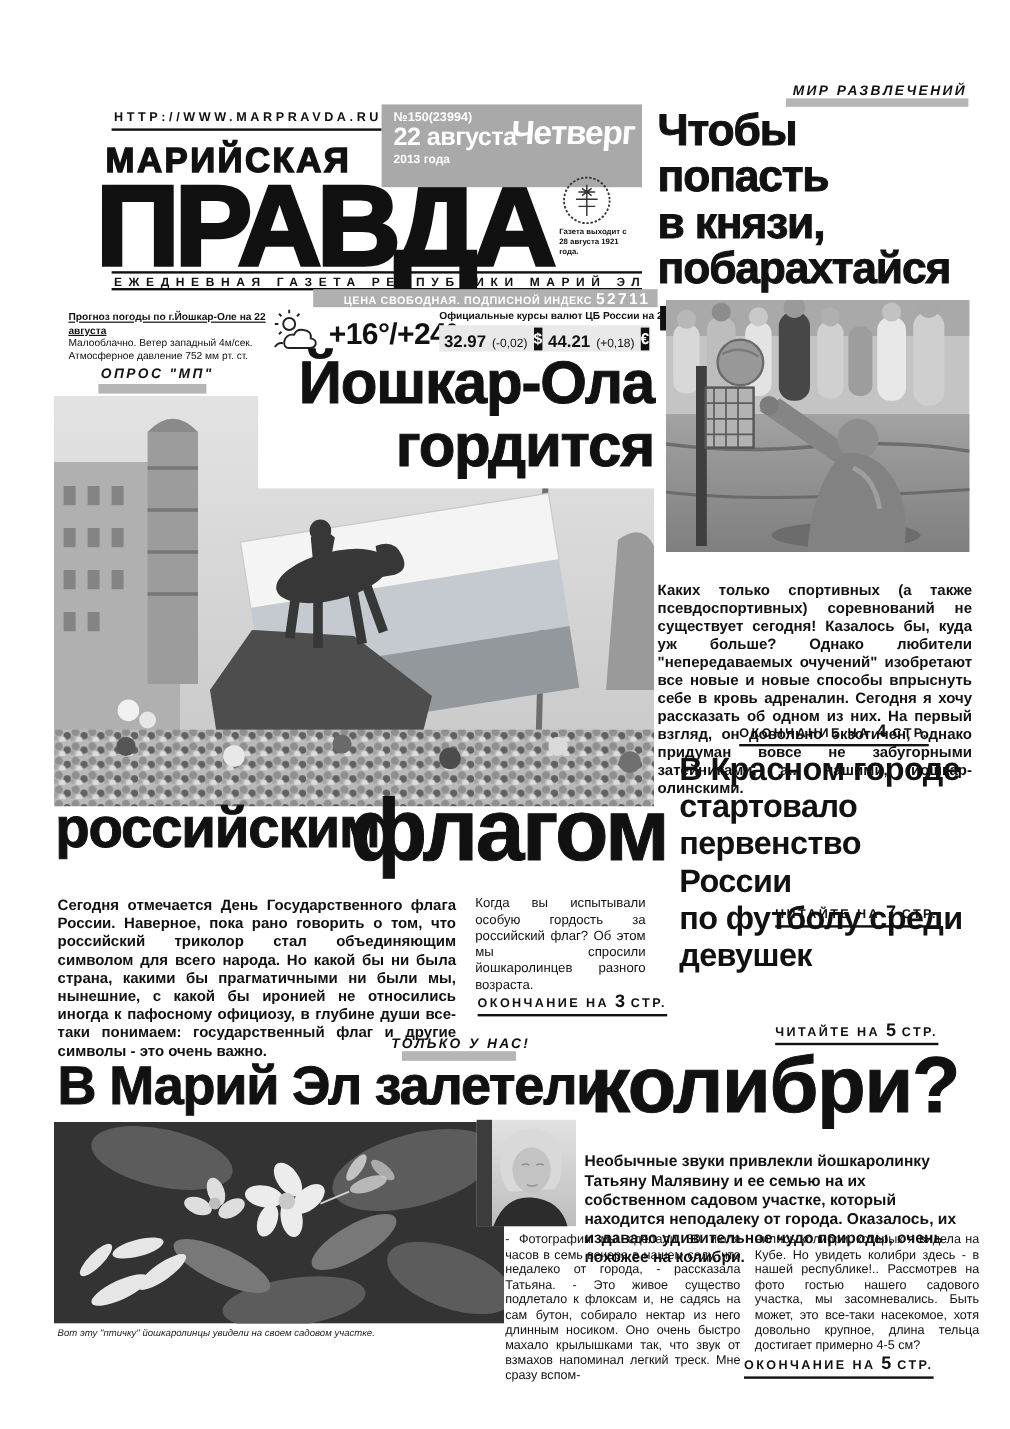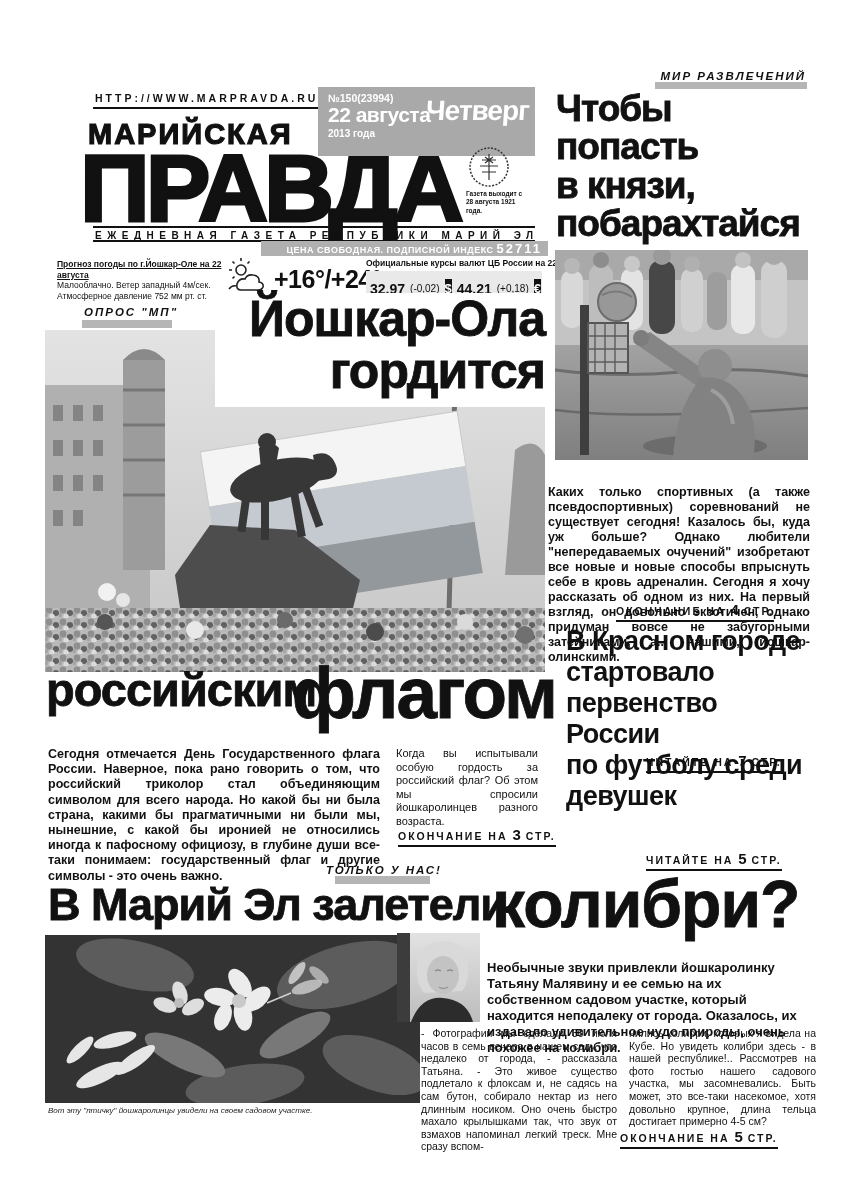--- a/index.html
+++ b/index.html
@@ -21,21 +21,21 @@
   .founded { font-size:6.5px; font-weight:bold; line-height:1.3; }
   .tagline { font-size:10px; font-weight:bold; letter-spacing:5.5px; white-space:nowrap; }
   .pricebar { background:#b0b0b0; color:#fff; text-align:right; font-weight:bold; font-size:9px; line-height:15px; padding-right:6px; letter-spacing:.5px;margin-left:13px; }
   .pricebar .idx { font-size:13px; letter-spacing:2px; }
 
   
   .winfo { font-size:8.5px; line-height:1.25; }
   .winfo .t { font-weight:bold; text-decoration:underline; }
   .temp { font-size:25px; font-weight:bold; letter-spacing:-.5px; }
   .curhead { font-size:8.5px; font-weight:bold; white-space:nowrap; }
-  .currow { background:#e9e9e9; display:flex; align-items:center; gap:5px; padding:8px 4px; }
+  .currow { background:#e9e9e9; display:flex; align-items:flex-end; gap:5px; padding:2px 4px; }
   .curval { font-size:14px; font-weight:bold; }
   .curchg { font-size:10px; }
   .curbadge { width:20px; height:19px; background:#111; color:#fff; font-weight:bold; font-size:13px; text-align:center; line-height:19px; }
 
   
   .kicker { font-size:11.5px; font-weight:bold; font-style:italic; letter-spacing:2px; white-space:nowrap;text-align:right; }
   .kbar { background:#b5b5b5; height:8px; }
   .cont { font-weight:bold; font-size:10.5px; letter-spacing:2px; border-bottom:2px solid #111; padding-bottom:2px; white-space:nowrap; }
   .cont .pg { font-size:15px; letter-spacing:0; }
 
@@ -206,21 +206,21 @@
 
   <div class="abs cont" style="left:398px; top:826px;">
     <span>ОКОНЧАНИЕ НА</span>
     <span class="pg">3</span>
     <span>СТР.</span>
   </div>
 
   <div class="abs kicker" style="right:36px; top:70px;">МИР РАЗВЛЕЧЕНИЙ</div>
   <div class="abs kbar" style="left:655px; top:82px; width:152px; height:7px;"></div>
 
-  <div class="abs" style="left:548px; top:90px; width:262px;margin-left:8px;">
+  <div class="abs" style="left:548px; top:90px; width:262px;">
     <div class="hl-big" style="font-size:37px;">Чтобы попасть</div>
     <div class="hl-big" style="font-size:37px;">в князи,</div>
     <div class="hl-big" style="font-size:37px;">побарахтайся</div>
     <div class="hl-big" style="font-size:37px;">в грязи</div>
   </div>
 
   <div class="abs" style="left:555px; top:250px; width:253px; height:210px;">
     <svg width="253" height="210" viewBox="0 0 253 210">
       <defs>
         <linearGradient id="mudg" x1="0" y1="0" x2="0" y2="1">

